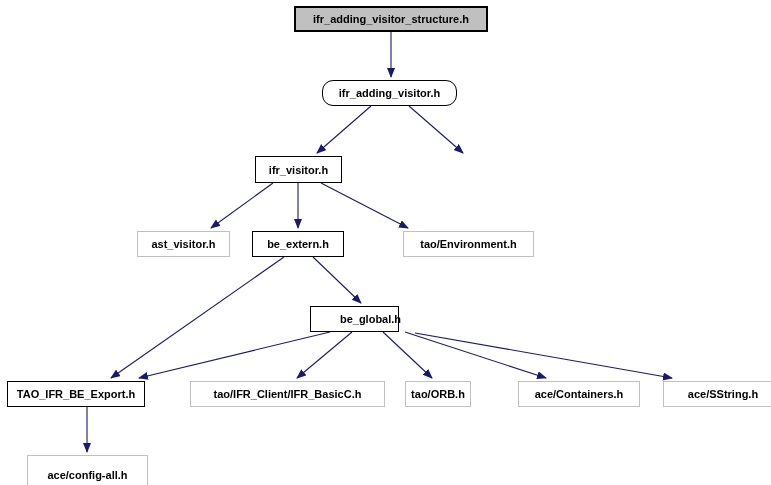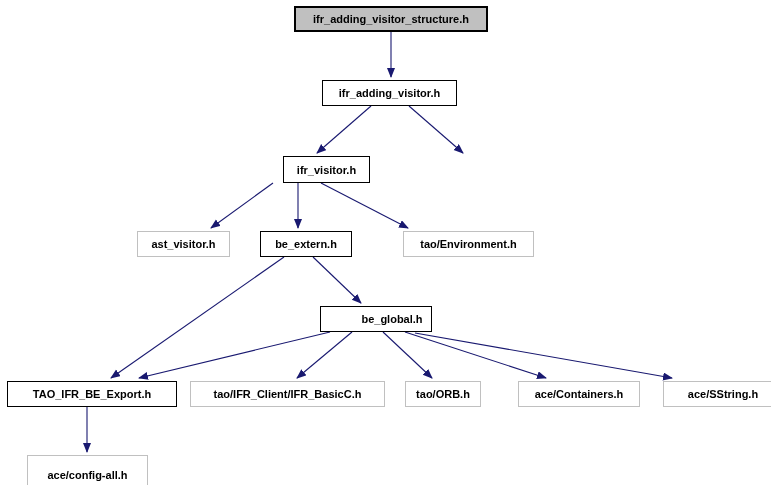--- a/index.html
+++ b/index.html
@@ -56,25 +56,25 @@
       <line x1="284" y1="257" x2="111" y2="378" stroke="#191970" stroke-width="1.1" marker-end="url(#arw)"></line>
       <line x1="313" y1="257" x2="361" y2="303" stroke="#191970" stroke-width="1.1" marker-end="url(#arw)"></line>
       <line x1="330" y1="332" x2="139" y2="378" stroke="#191970" stroke-width="1.1" marker-end="url(#arw)"></line>
       <line x1="352" y1="332" x2="297" y2="378" stroke="#191970" stroke-width="1.1" marker-end="url(#arw)"></line>
       <line x1="383" y1="332" x2="432" y2="378" stroke="#191970" stroke-width="1.1" marker-end="url(#arw)"></line>
       <line x1="405" y1="332" x2="546" y2="378" stroke="#191970" stroke-width="1.1" marker-end="url(#arw)"></line>
       <line x1="415" y1="333" x2="672" y2="378" stroke="#191970" stroke-width="1.1" marker-end="url(#arw)"></line>
       <line x1="87" y1="407" x2="87" y2="452" stroke="#191970" stroke-width="1.1" marker-end="url(#arw)"></line>
     </svg>
 <div class="node highlight" style="left: 294px; top: 6px; width: 194px; height: 26px;">ifr_adding_visitor_structure.h</div>
-    <div class="node solid" style="left: 322px; top: 80px; width: 135px; height: 26px;">ifr_adding_visitor.h</div>
-    <div class="node solid" style="left: 255px; top: 156px; width: 87px; height: 27px; margin-left: 28px;">ifr_visitor.h</div>
+    <div class="node solid" style="left: 322px; top: 80px; width: 135px; height: 26px; border-radius: 11px;">ifr_adding_visitor.h</div>
+    <div class="node solid" style="left: 255px; top: 156px; width: 87px; height: 27px;">ifr_visitor.h</div>
     <div class="node gray" style="left: 137px; top: 231px; width: 93px; height: 26px;">ast_visitor.h</div>
-    <div class="node solid" style="left: 252px; top: 231px; width: 92px; height: 26px; margin-left: 8px;">be_extern.h</div>
+    <div class="node solid" style="left: 252px; top: 231px; width: 92px; height: 26px;">be_extern.h</div>
     <div class="node gray" style="left: 367px; top: 231px; width: 131px; height: 26px; margin-left: 36px;">tao/Environment.h</div>
-    <div class="node solid" style="left: 320px; top: 306px; width: 112px; height: 26px; padding-left: 32px;">be_global.h</div>
-    <div class="node solid" style="left: 7px; top: 381px; width: 170px; height: 26px;">TAO_IFR_BE_Export.h</div>
+    <div class="node solid" style="left: 310px; top: 306px; width: 89px; height: 26px; padding-left: 32px;">be_global.h</div>
+    <div class="node solid" style="left: 7px; top: 381px; width: 138px; height: 26px;">TAO_IFR_BE_Export.h</div>
     <div class="node gray" style="left: 190px; top: 381px; width: 195px; height: 26px;">tao/IFR_Client/IFR_BasicC.h</div>
-    <div class="node gray" style="left: 405px; top: 381px; width: 76px; height: 26px;">tao/ORB.h</div>
+    <div class="node gray" style="left: 405px; top: 381px; width: 66px; height: 26px;">tao/ORB.h</div>
     <div class="node gray" style="left: 518px; top: 381px; width: 122px; height: 26px;">ace/Containers.h</div>
     <div class="node gray" style="left: 663px; top: 381px; width: 120px; height: 26px;">ace/SString.h</div>
     <div class="node gray" style="left: 27px; top: 455px; width: 121px; height: 40px;">ace/config-all.h</div>
   </div>
 
 </body></html>

